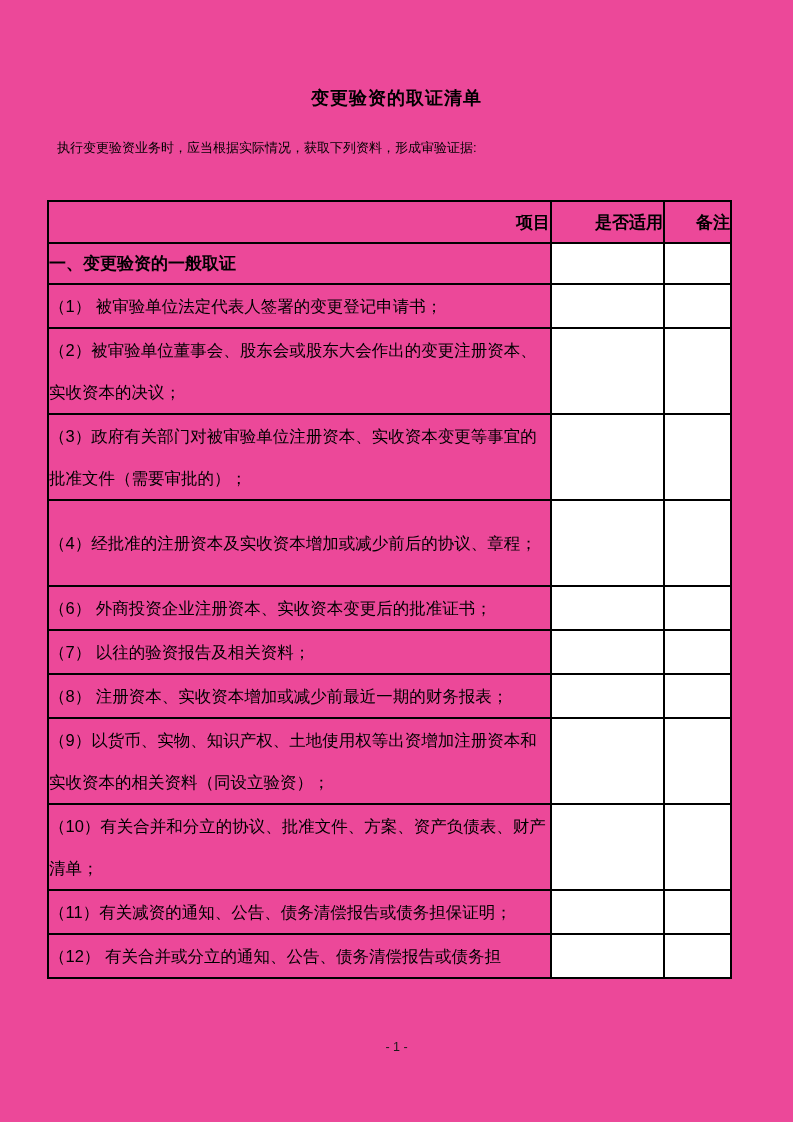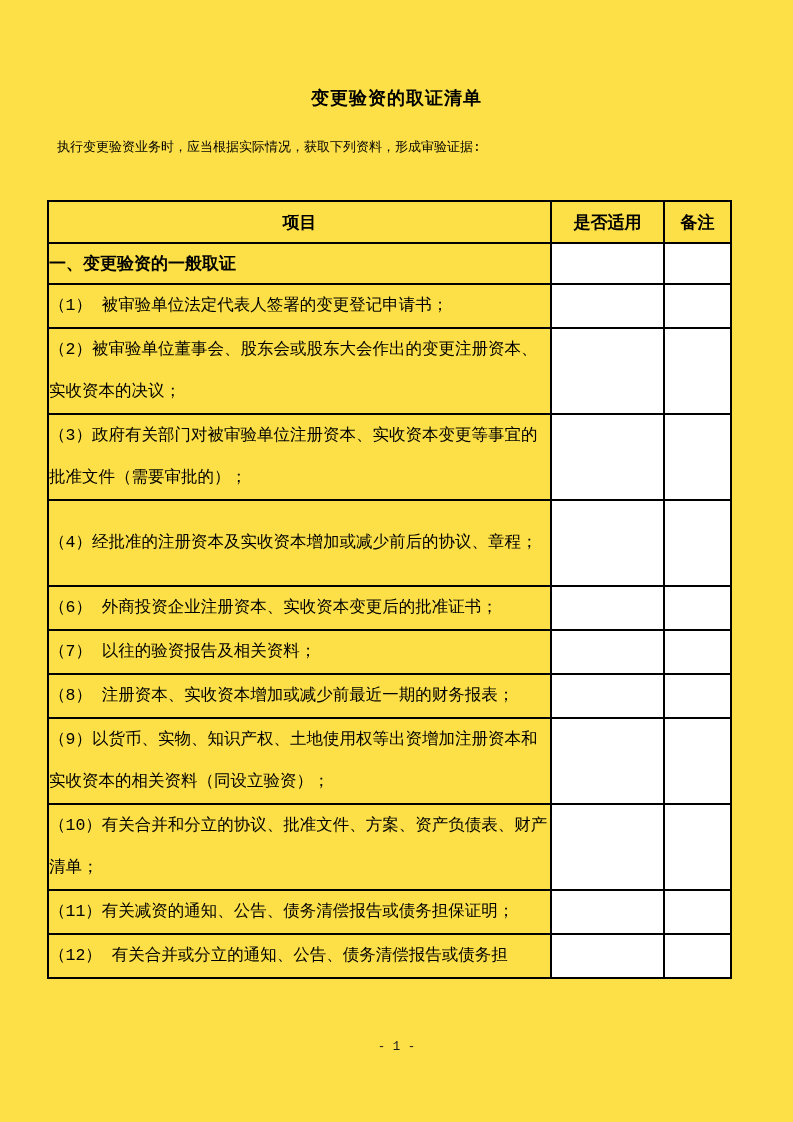--- a/index.html
+++ b/index.html
@@ -4,23 +4,23 @@
 <style>
   html, body {
     margin: 0;
     padding: 0;
     background: #ffffff;
   }
   .page {
     position: relative;
     width: 793px;
     height: 1122px;
-    background: #fde047;
+    background: #ec4899;
     color: #000000;
-    font-family: Liberation Mono, monospace;
+    font-family: Liberation Sans, sans-serif;
     overflow: hidden;
   }
   .doc-title {
     position: absolute;
     top: 86px;
     left: 0;
     width: 100%;
     text-align: center;
     font-size: 18px;
     font-weight: bold;
@@ -47,21 +47,21 @@
   table.checklist col.c-note  { width: 67px; }
   table.checklist td, table.checklist th {
     border: 2px solid #000000;
     padding: 0;
     overflow: hidden;
     vertical-align: middle;
   }
   th.hdr {
     font-size: 17px;
     font-weight: bold;
-    text-align: center;
+    text-align: right;
   }
   td.section-cell {
     font-size: 17px;
     font-weight: bold;
     text-align: left;
     padding-left: 10px;
   }
   td.item-cell {
     font-size: 16.5px;
     text-align: left;

